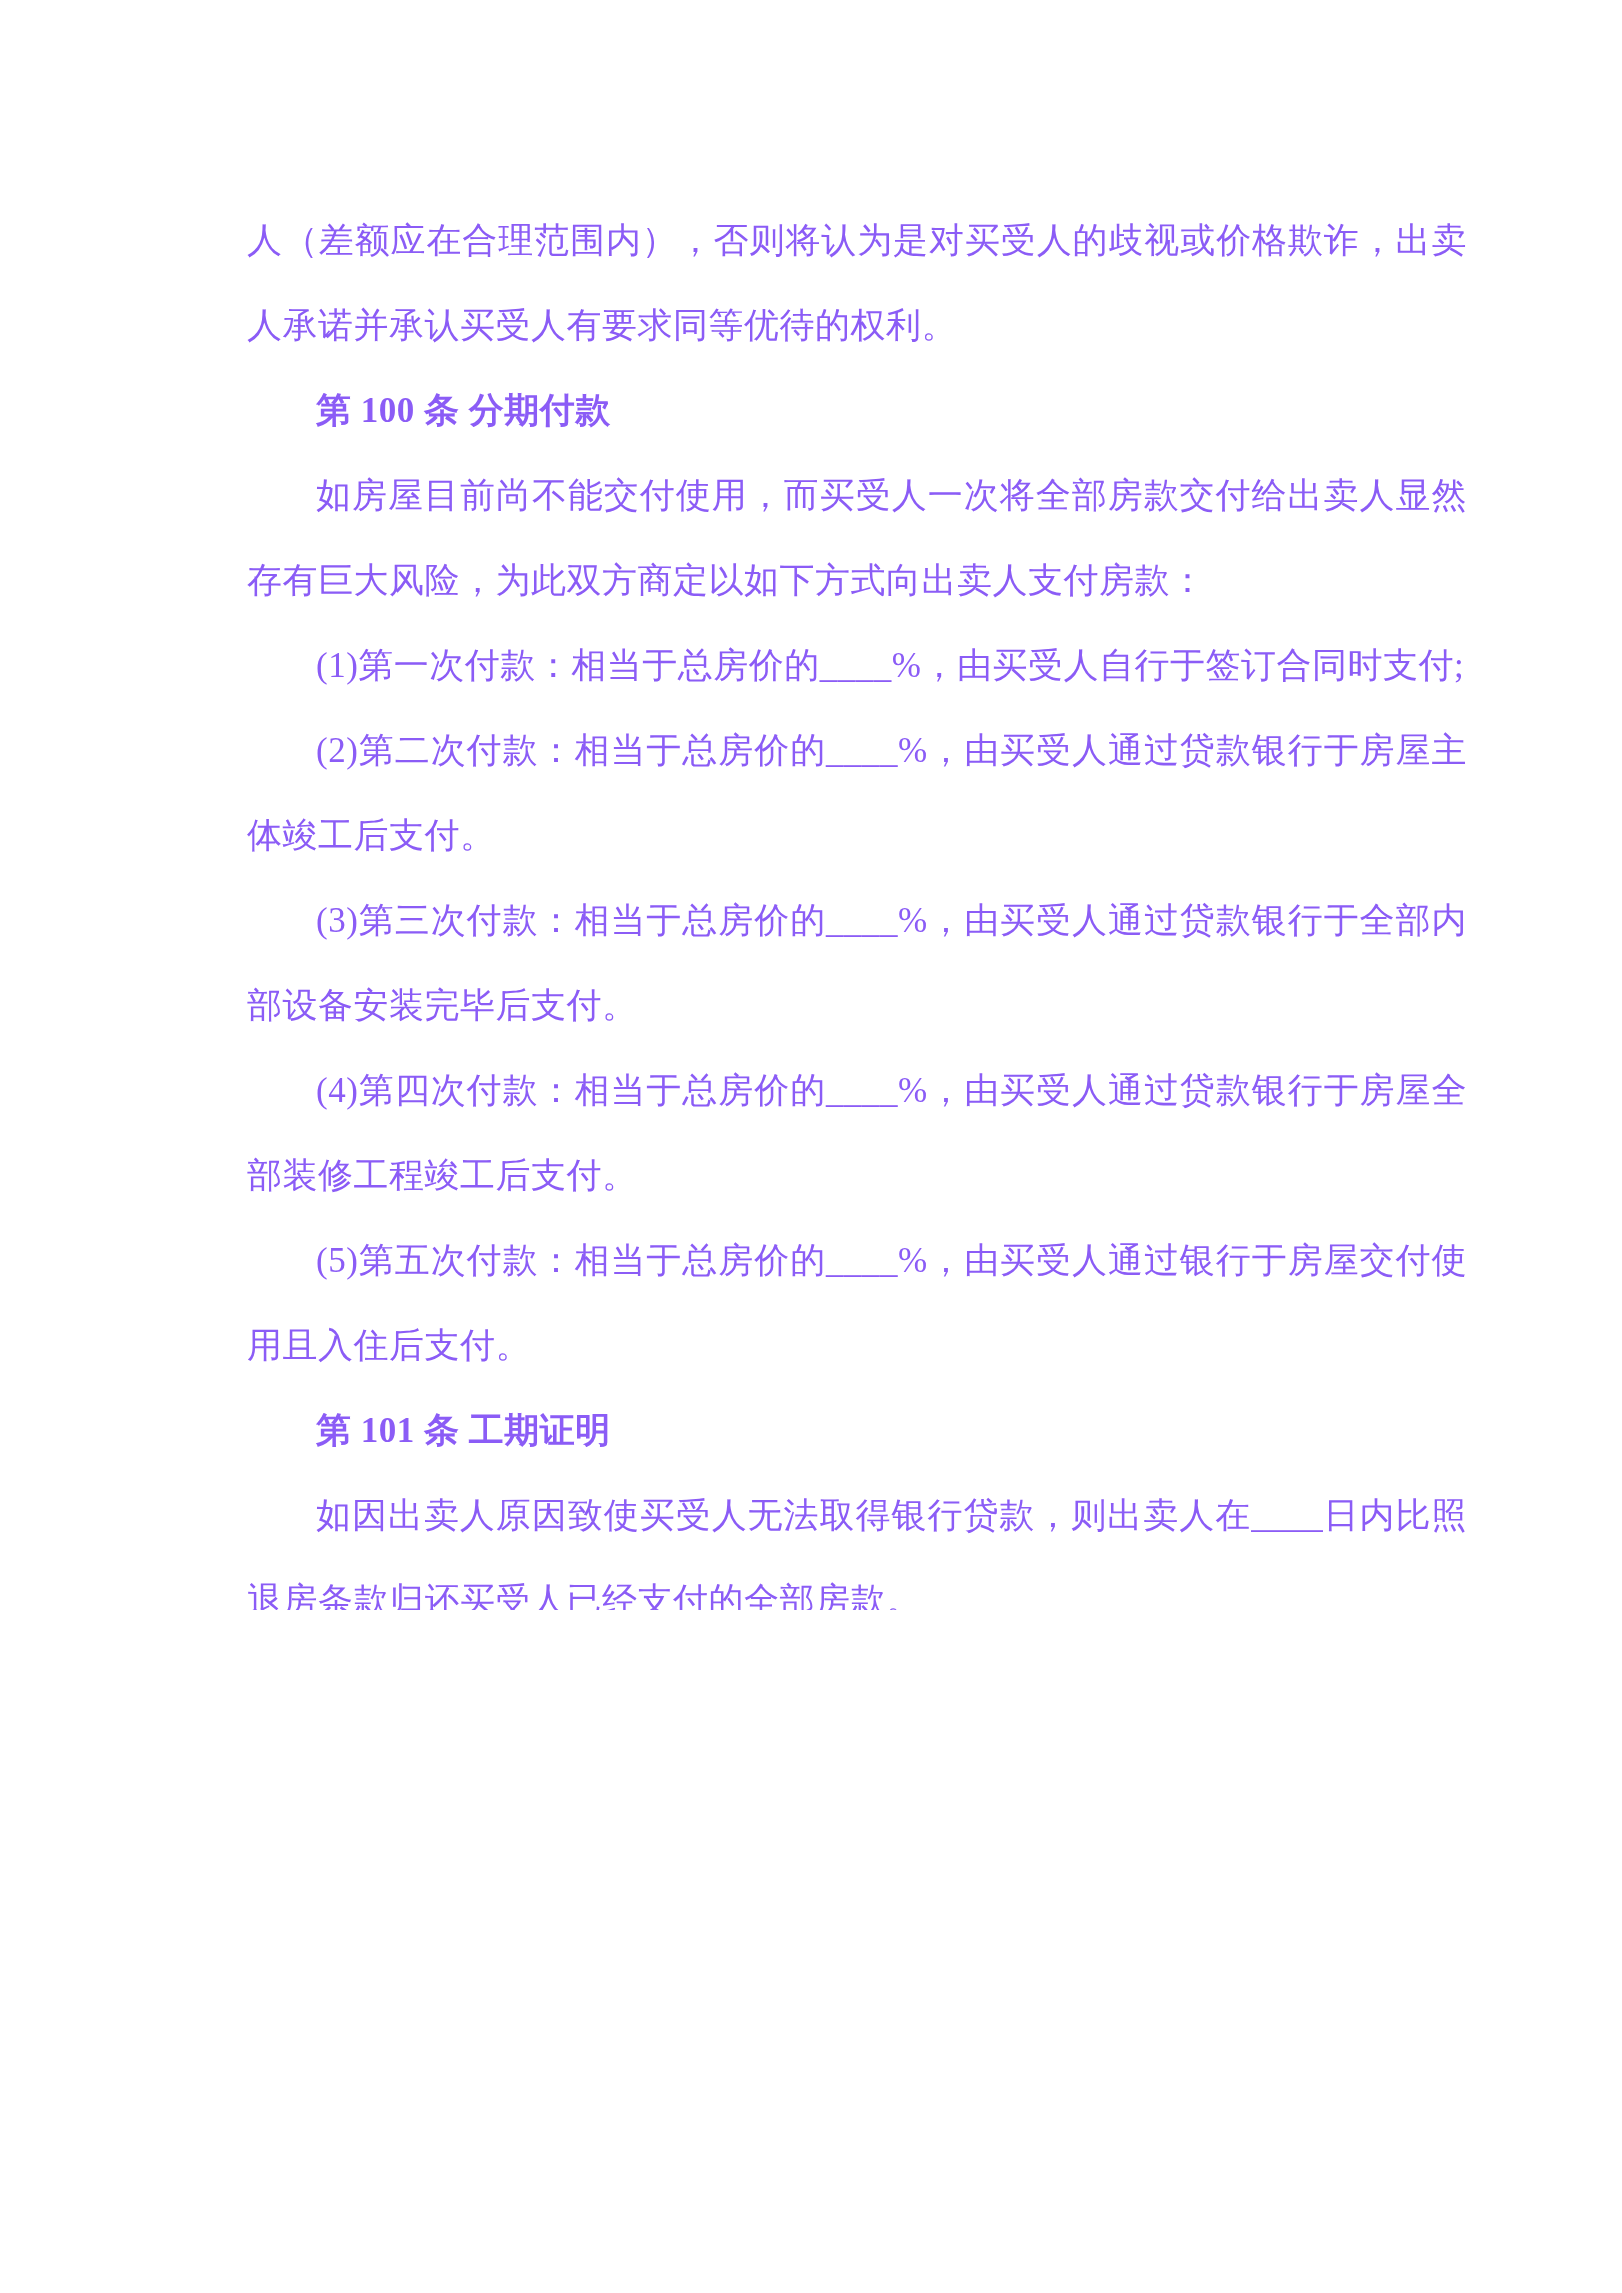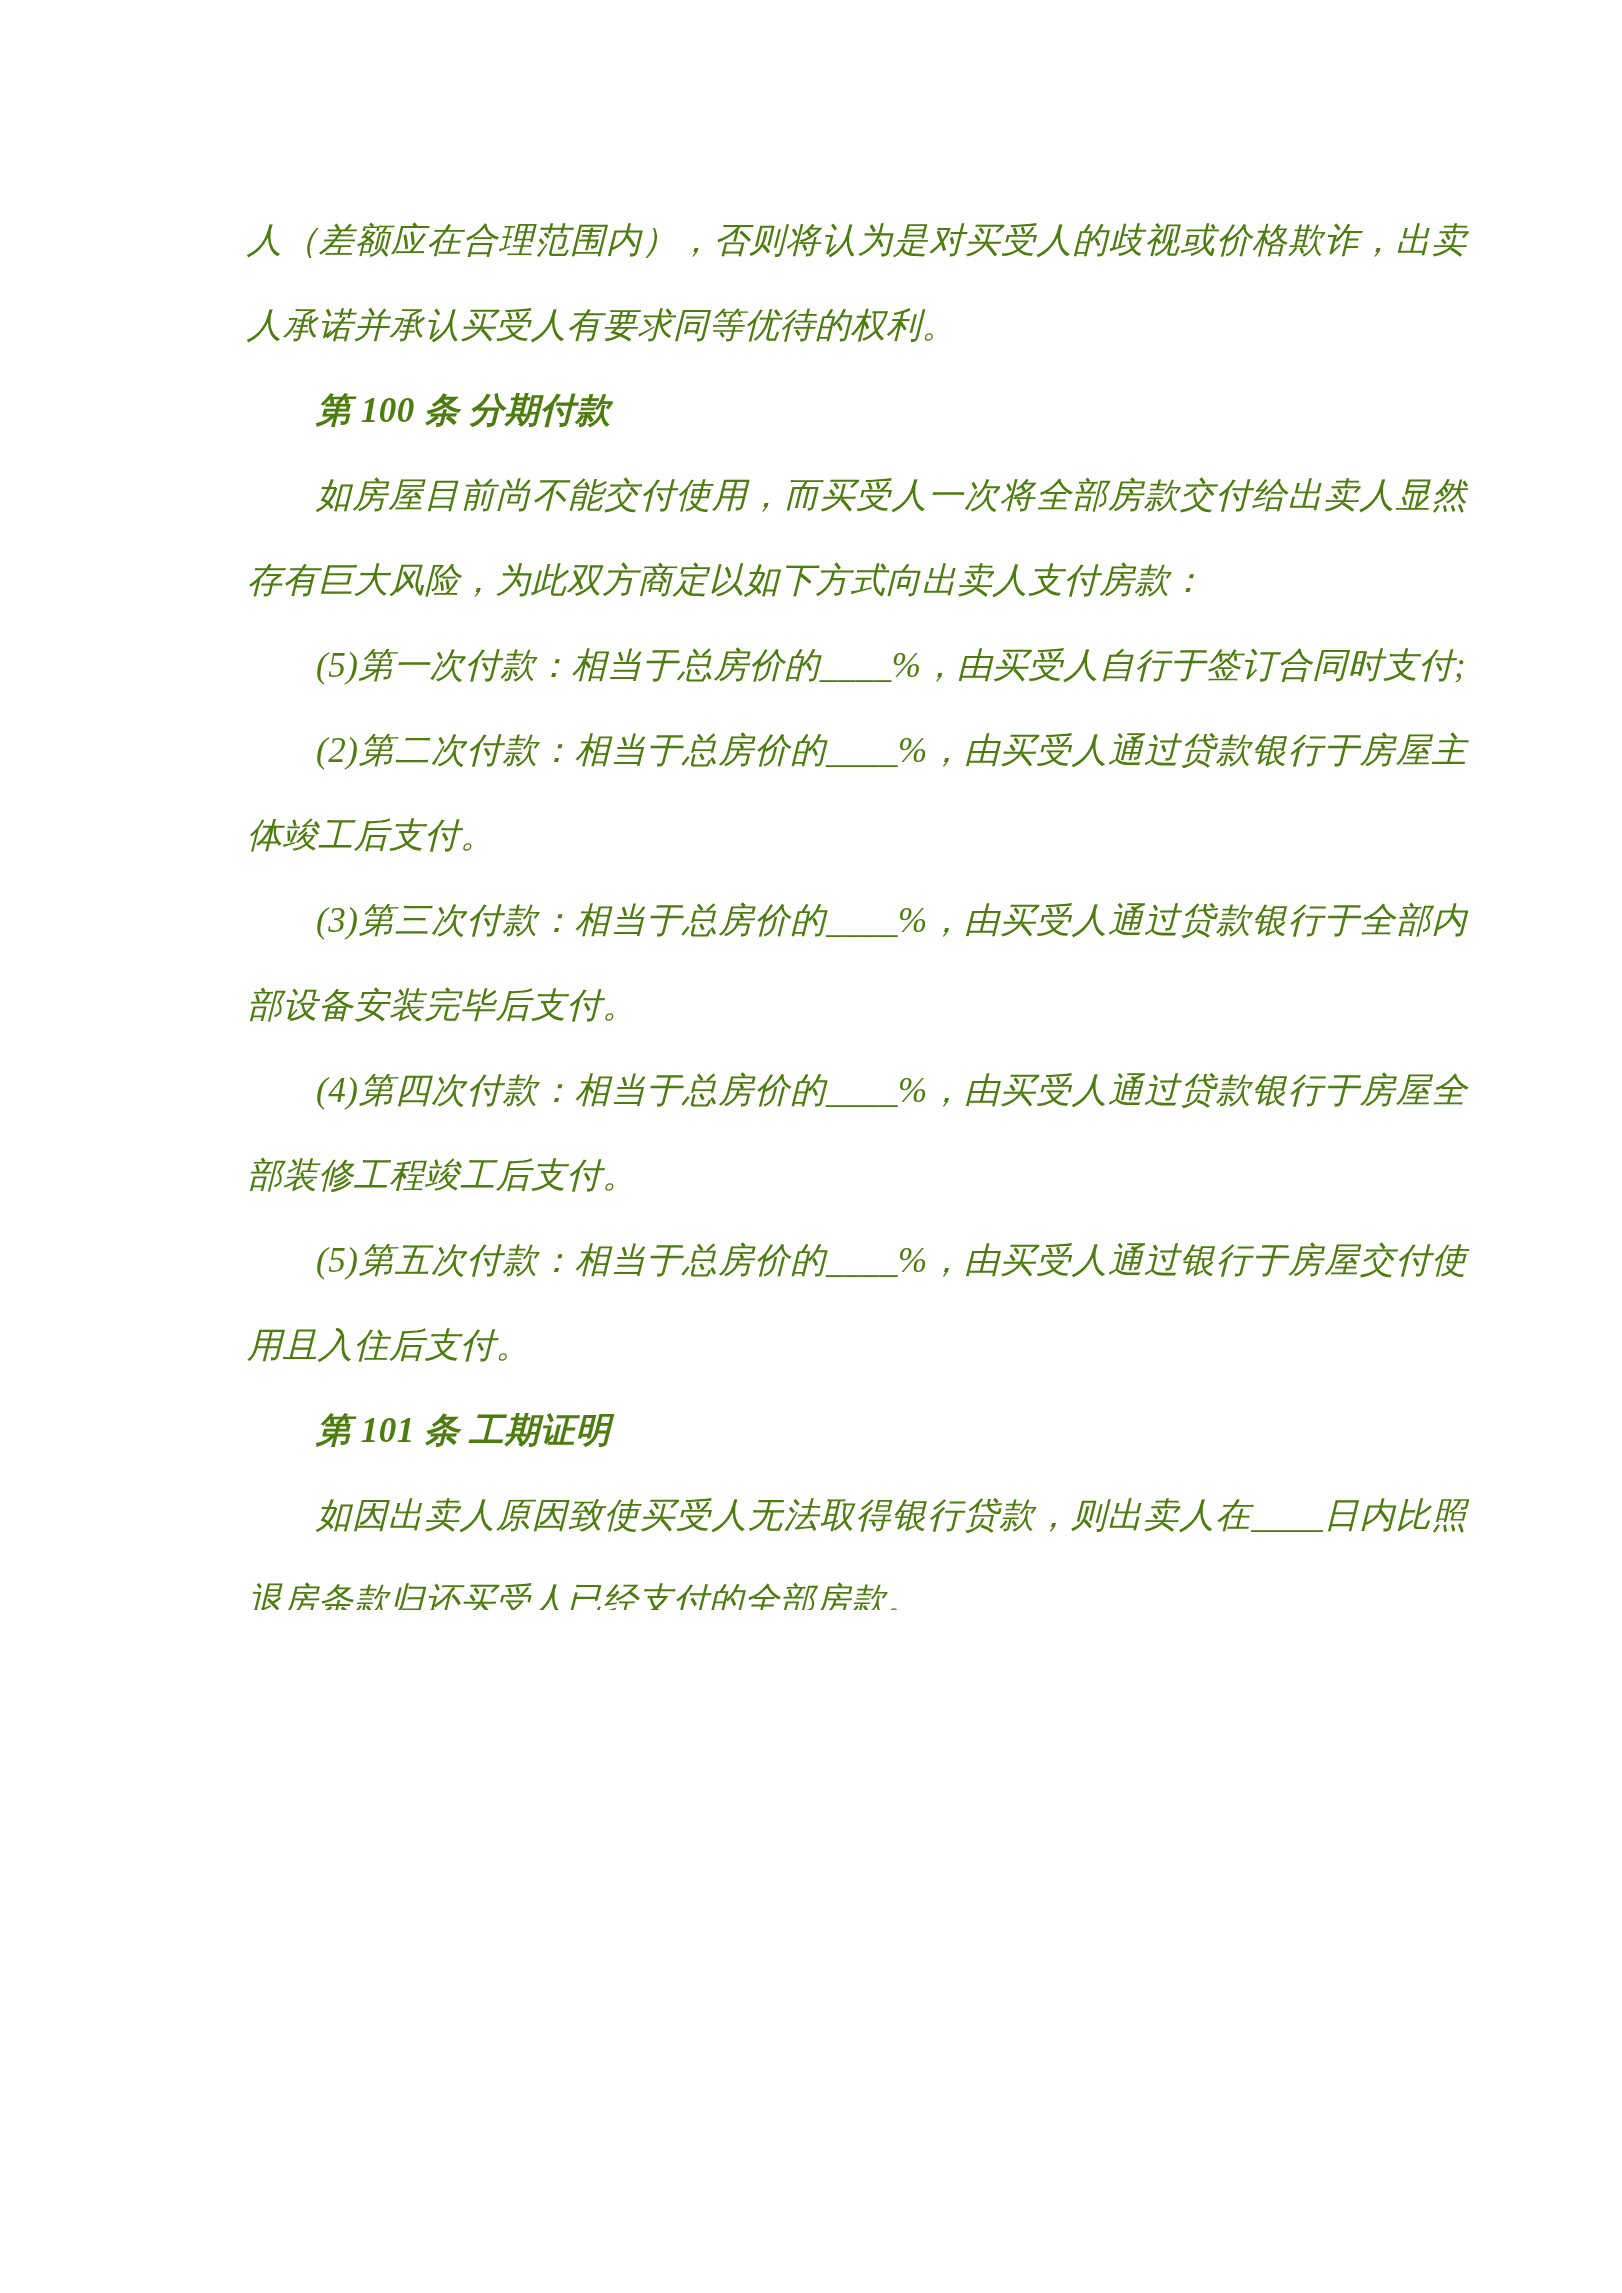--- a/index.html
+++ b/index.html
@@ -5,24 +5,23 @@
   html, body {
     margin: 0;
     padding: 0;
     background: #ffffff;
   }
   .page {
     position: relative;
     width: 1623px;
     height: 1610px;
     background: #ffffff;
-    color: #4d7c0f;
+    color: #8b5cf6;
     font-family: "Liberation Serif", "DejaVu Serif", serif;
     overflow: hidden;
-    font-style: italic;
   }
   .content {
     position: absolute;
     left: 247px;
     top: 198px;
     width: 1220px;
   }
   .para, .heading {
     font-size: 35px;
     line-height: 85px;
@@ -46,21 +45,21 @@
 
 <div class="page">
   <div class="content">
 
     <p class="para">人（差额应在合理范围内），否则将认为是对买受人的歧视或价格欺诈，出卖人承诺并承认买受人有要求同等优待的权利。</p>
 
     <p class="heading indent">第 100 条  分期付款</p>
 
     <p class="para indent">如房屋目前尚不能交付使用，而买受人一次将全部房款交付给出卖人显然存有巨大风险，为此双方商定以如下方式向出卖人支付房款：</p>
 
-    <p class="para indent">(5)第一次付款：相当于总房价的____%，由买受人自行于签订合同时支付;</p>
+    <p class="para indent">(1)第一次付款：相当于总房价的____%，由买受人自行于签订合同时支付;</p>
 
     <p class="para indent">(2)第二次付款：相当于总房价的____%，由买受人通过贷款银行于房屋主体竣工后支付。</p>
 
     <p class="para indent">(3)第三次付款：相当于总房价的____%，由买受人通过贷款银行于全部内部设备安装完毕后支付。</p>
 
     <p class="para indent">(4)第四次付款：相当于总房价的____%，由买受人通过贷款银行于房屋全部装修工程竣工后支付。</p>
 
     <p class="para indent">(5)第五次付款：相当于总房价的____%，由买受人通过银行于房屋交付使用且入住后支付。</p>
 
     <p class="heading indent">第 101 条  工期证明</p>

